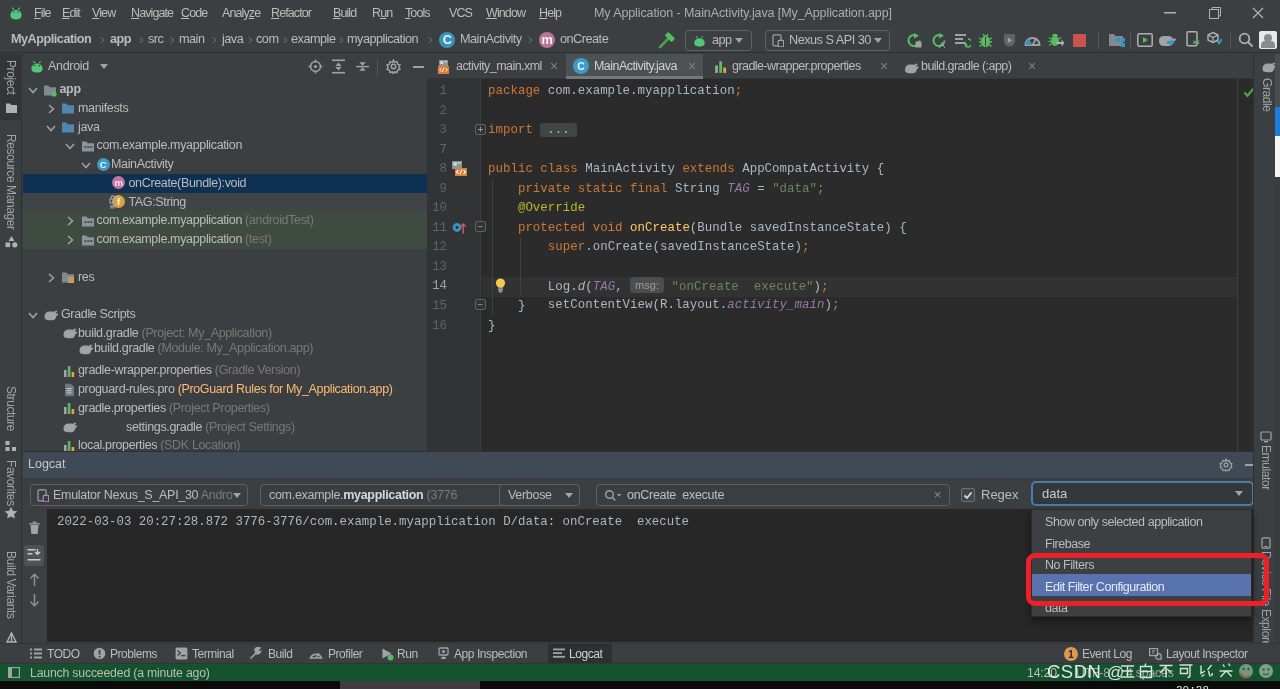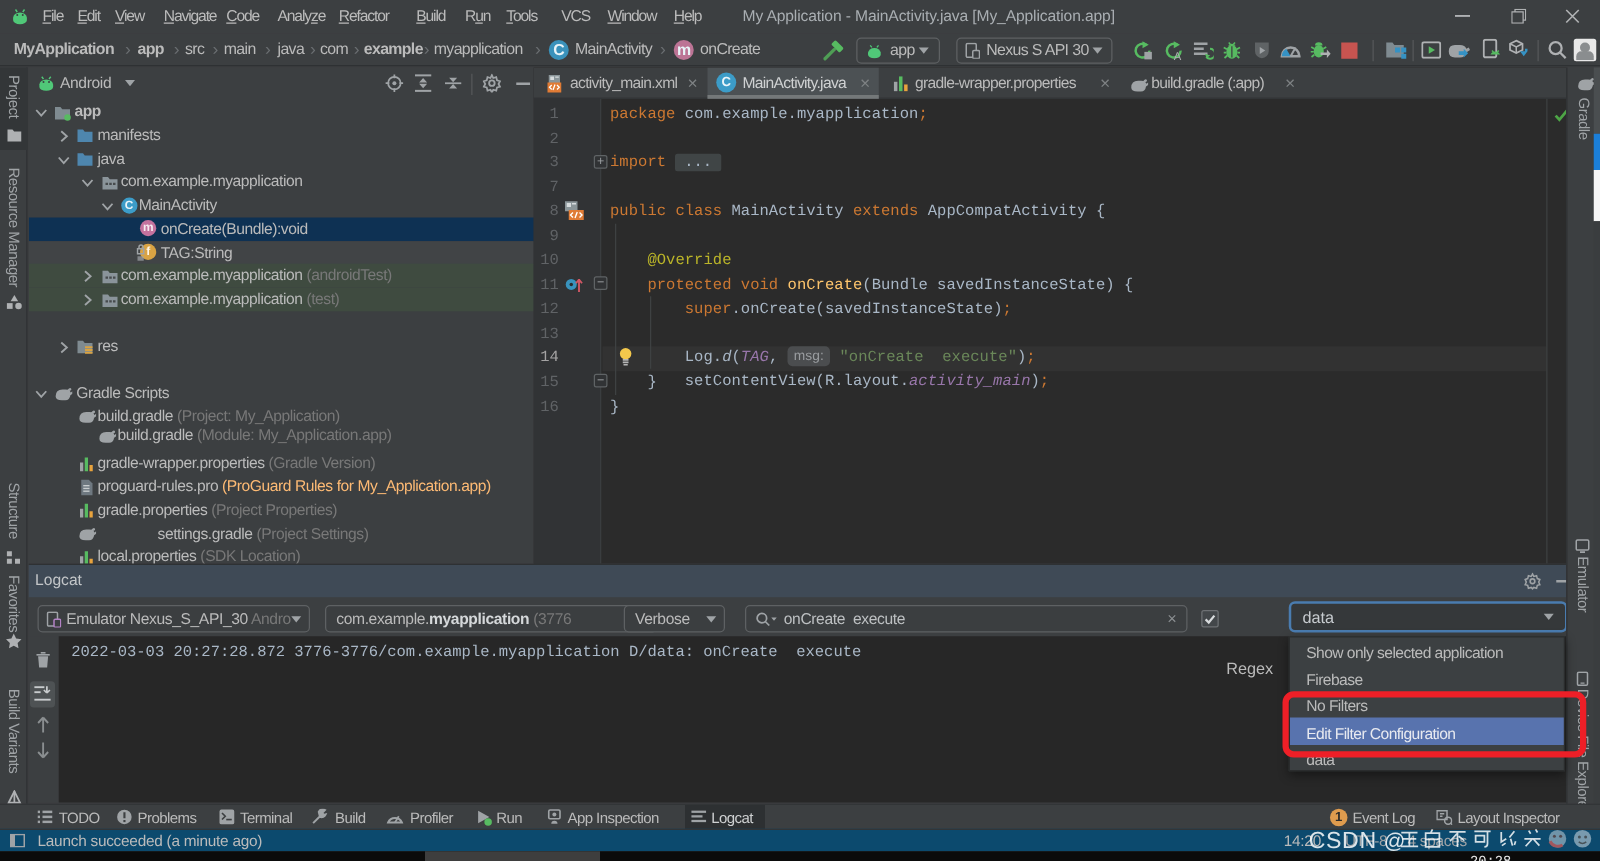--- a/index.html
+++ b/index.html
@@ -83,21 +83,21 @@
   <span class="abs" style="left:110px;top:5px;font-weight:bold;">app</span>
   <span class="abs crumbsep" style="left:139px;top:5px;">›</span>
   <span class="abs" style="left:148px;top:5px;">src</span>
   <span class="abs crumbsep" style="left:170px;top:5px;">›</span>
   <span class="abs" style="left:179px;top:5px;">main</span>
   <span class="abs crumbsep" style="left:212px;top:5px;">›</span>
   <span class="abs" style="left:222px;top:5px;">java</span>
   <span class="abs crumbsep" style="left:248px;top:5px;">›</span>
   <span class="abs" style="left:256px;top:5px;">com</span>
   <span class="abs crumbsep" style="left:283px;top:5px;">›</span>
-  <span class="abs" style="left:291px;top:5px;font-weight:bold;">example</span>
+  <span class="abs" style="left:291px;top:5px;">example</span>
   <span class="abs crumbsep" style="left:339px;top:5px;">›</span>
   <span class="abs" style="left:347px;top:5px;">myapplication</span>
   <span class="abs crumbsep" style="left:428px;top:5px;">›</span>
   <span class="abs cicon" style="left:439px;top:5px;">C</span>
   <span class="abs" style="left:460px;top:5px;">MainActivity</span>
   <span class="abs crumbsep" style="left:528px;top:5px;">›</span>
   <span class="abs micon" style="left:539px;top:5px;">m</span>
   <span class="abs" style="left:560px;top:5px;">onCreate</span>
 
   <svg class="abs" style="left:658px;top:4px" width="19" height="18" viewBox="0 0 19 18">
@@ -514,20 +514,21 @@
 
     <div class="abs mono" style="left:0;top:2.9px;width:20px;text-align:right;font-size:12.4px;line-height:19.55px;color:#606366;">1</div>
     <div class="abs mono codeline" style="left:61px;top:2.9px;"><span class="kw">package</span><span class="def"> com.example.myapplication</span><span class="kw">;</span></div>
     <div class="abs mono" style="left:0;top:22.5px;width:20px;text-align:right;font-size:12.4px;line-height:19.55px;color:#606366;">2</div>
     <div class="abs mono" style="left:0;top:42.0px;width:20px;text-align:right;font-size:12.4px;line-height:19.55px;color:#606366;">3</div>
     <div class="abs mono codeline" style="left:61px;top:42.0px;"><span class="kw">import </span><span class="fbox">...</span></div>
     <div class="abs mono" style="left:0;top:61.6px;width:20px;text-align:right;font-size:12.4px;line-height:19.55px;color:#606366;">7</div>
     <div class="abs mono" style="left:0;top:81.1px;width:20px;text-align:right;font-size:12.4px;line-height:19.55px;color:#606366;">8</div>
     <div class="abs mono codeline" style="left:61px;top:81.1px;"><span class="kw">public class </span><span class="def">MainActivity </span><span class="kw">extends</span><span class="def"> AppCompatActivity {</span></div>
     <div class="abs mono" style="left:0;top:100.7px;width:20px;text-align:right;font-size:12.4px;line-height:19.55px;color:#606366;">9</div>
+    <div class="abs mono codeline" style="left:61px;top:100.7px;"><span class="def">    </span><span class="kw">private static final </span><span class="def">String </span><span class="fld">TAG</span><span class="def"> = </span><span class="str">"data"</span><span class="kw">;</span></div>
     <div class="abs mono" style="left:0;top:120.2px;width:20px;text-align:right;font-size:12.4px;line-height:19.55px;color:#606366;">10</div>
     <div class="abs mono codeline" style="left:61px;top:120.2px;"><span class="def">    </span><span class="ann">@Override</span></div>
     <div class="abs mono" style="left:0;top:139.7px;width:20px;text-align:right;font-size:12.4px;line-height:19.55px;color:#606366;">11</div>
     <div class="abs mono codeline" style="left:61px;top:139.7px;"><span class="def">    </span><span class="kw">protected void </span><span class="mth">onCreate</span><span class="def">(Bundle savedInstanceState) {</span></div>
     <div class="abs mono" style="left:0;top:159.3px;width:20px;text-align:right;font-size:12.4px;line-height:19.55px;color:#606366;">12</div>
     <div class="abs mono codeline" style="left:61px;top:159.3px;"><span class="def">        </span><span class="kw">super</span><span class="def">.onCreate(savedInstanceState)</span><span class="kw">;</span></div>
     <div class="abs mono" style="left:0;top:178.9px;width:20px;text-align:right;font-size:12.4px;line-height:19.55px;color:#606366;">13</div>
     <div class="abs mono codeline" style="left:61px;top:178.9px;margin-top:38px;"><span class="def">        setContentView(R.layout.</span><span class="fld">activity_main</span><span class="def">)</span><span class="kw">;</span></div>
     <div class="abs mono" style="left:0;top:198.4px;width:20px;text-align:right;font-size:12.4px;line-height:19.55px;color:#A4A3A3;">14</div>
     <div class="abs mono codeline" style="left:61px;top:198.4px;"><span class="def">        Log.</span><span class="def" style="font-style:italic">d</span><span class="def">(</span><span class="fld">TAG</span><span class="def">, </span><span class="hint">msg:</span><span class="str"> "onCreate  execute"</span><span class="def">)</span><span class="kw">;</span></div>
@@ -605,21 +606,21 @@
         </svg>
       <span style="position:absolute;left:30px;top:3px;color:#BDC0C2;white-space:pre;">onCreate  execute</span>
       <span style="position:absolute;right:8px;top:2px;color:#8A8E90;font-size:13px;">×</span>
     </div>
 
     <div class="abs" style="left:938px;top:36px;width:14px;height:14px;background:#43474A;border:1px solid #6E7174;border-radius:2px;">
       <svg style="position:absolute;left:1px;top:2px" width="10" height="9" viewBox="0 0 10 9">
           <path d="M1.5 4.5 L4 7 L8.5 1.5" fill="none" stroke="#D8DBDD" stroke-width="1.8"></path>
         </svg>
     </div>
-    <span class="abs" style="left:958px;top:35px;font-size:13px;margin-top:40px;">Regex</span>
+    <span class="abs" style="left:958px;top:35px;font-size:13px;">Regex</span>
 
     <div class="abs" style="left:1008px;top:29px;width:223px;height:25px;background:#35383A;border:2px solid #4A7CB0;border-radius:5px;">
       <span style="position:absolute;left:9px;top:3px;font-size:13px;color:#C8CCD0;">data</span>
       <span class="darr" style="position:absolute;right:9px;top:8px;"></span>
     </div>
   </div>
 
   <div class="abs" id="rstripe" style="left:1253px;top:0;width:27px;height:589px;background:#3C3F41;border-left:1px solid #2E3133;">
     <svg class="abs" style="left:7px;top:6px" width="15" height="13" viewBox="0 0 15 13">
         <path d="M1.5 9 q0 -5.5 5.5 -5.5 h2.5 q3.5 0 4 2.5 l1.5 -1 0 2 -1.7 1.2 q-0.6 4 -4 4 h-2.8 q-5 0 -5 -3.2z M11 4 q2 -2.5 3 -1 q0.6 1 -1 1.6" fill="#9FA3A6"></path>
@@ -696,21 +697,21 @@
   <span class="btab" style="left:1082px;">Event Log</span>
   <svg class="abs" style="left:1149px;top:4px" width="13" height="12" viewBox="0 0 13 12">
       <rect x="0.6" y="0.6" width="8" height="7" fill="none" stroke="#9FA3A6" stroke-width="1.2"></rect>
       <path d="M3 3 h3.4 M3 5 h2" stroke="#9FA3A6" stroke-width="1.1"></path>
       <circle cx="9.5" cy="8.5" r="2.8" fill="none" stroke="#9FA3A6" stroke-width="1.2"></circle>
       <line x1="11.4" y1="10.4" x2="12.8" y2="11.8" stroke="#9FA3A6" stroke-width="1.2"></line>
     </svg>
   <span class="btab" style="left:1166px;">Layout Inspector</span>
 </div>
 
-<div class="abs" id="statusbar" style="left:0;top:663px;width:1280px;height:18px;background:#0c4a6e;border-top:1px solid #323537;font-size:12px;">
+<div class="abs" id="statusbar" style="left:0;top:663px;width:1280px;height:18px;background:#14532d;border-top:1px solid #323537;font-size:12px;">
   <svg class="abs" style="left:8px;top:3px" width="12" height="11" viewBox="0 0 12 11">
       <rect x="0.6" y="0.6" width="10.8" height="9.8" fill="none" stroke="#9FA3A6" stroke-width="1.2"></rect>
       <rect x="0.6" y="0.6" width="3.4" height="9.8" fill="#9FA3A6"></rect>
     </svg>
   <span class="abs" style="left:30px;top:2px;">Launch succeeded (a minute ago)</span>
   <span class="abs" style="left:1027px;top:2px;">14:20</span>
   <span class="abs" style="left:1076px;top:2px;color:#9FA3A6;">UTF-8</span>
   <span class="abs" style="left:1126px;top:2px;color:#9FA3A6;">4 spaces</span>
 
 </div>

